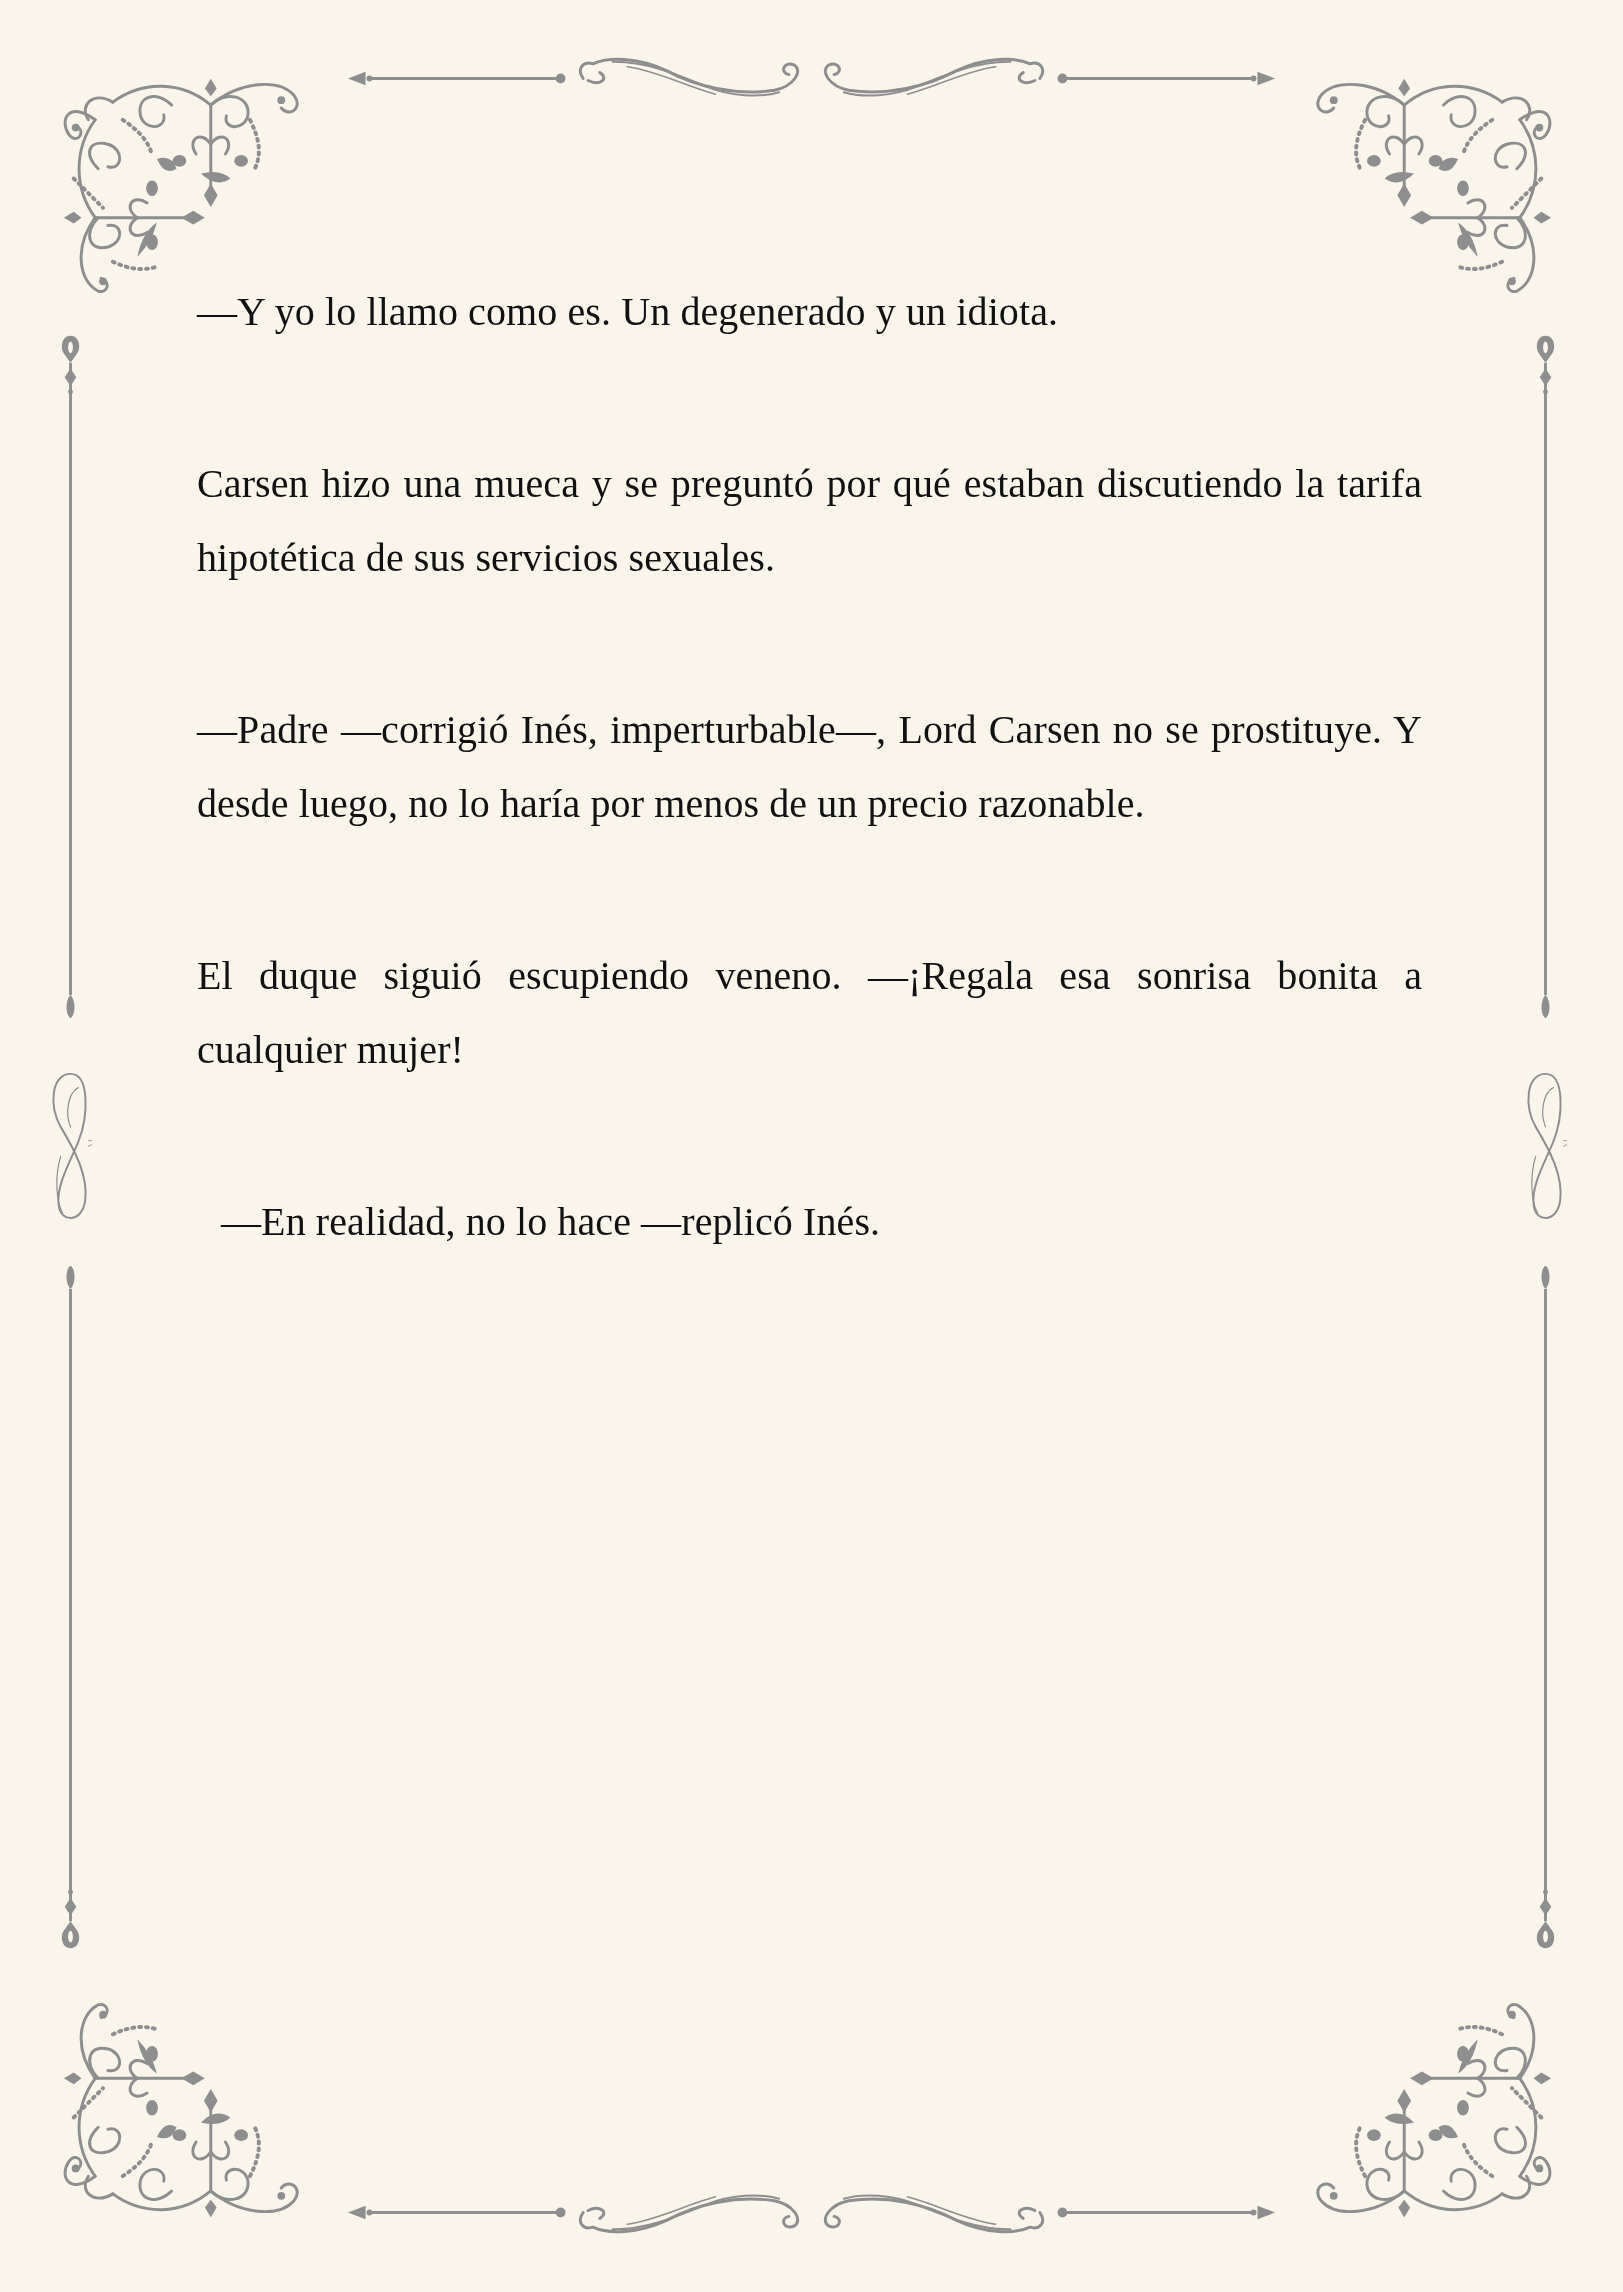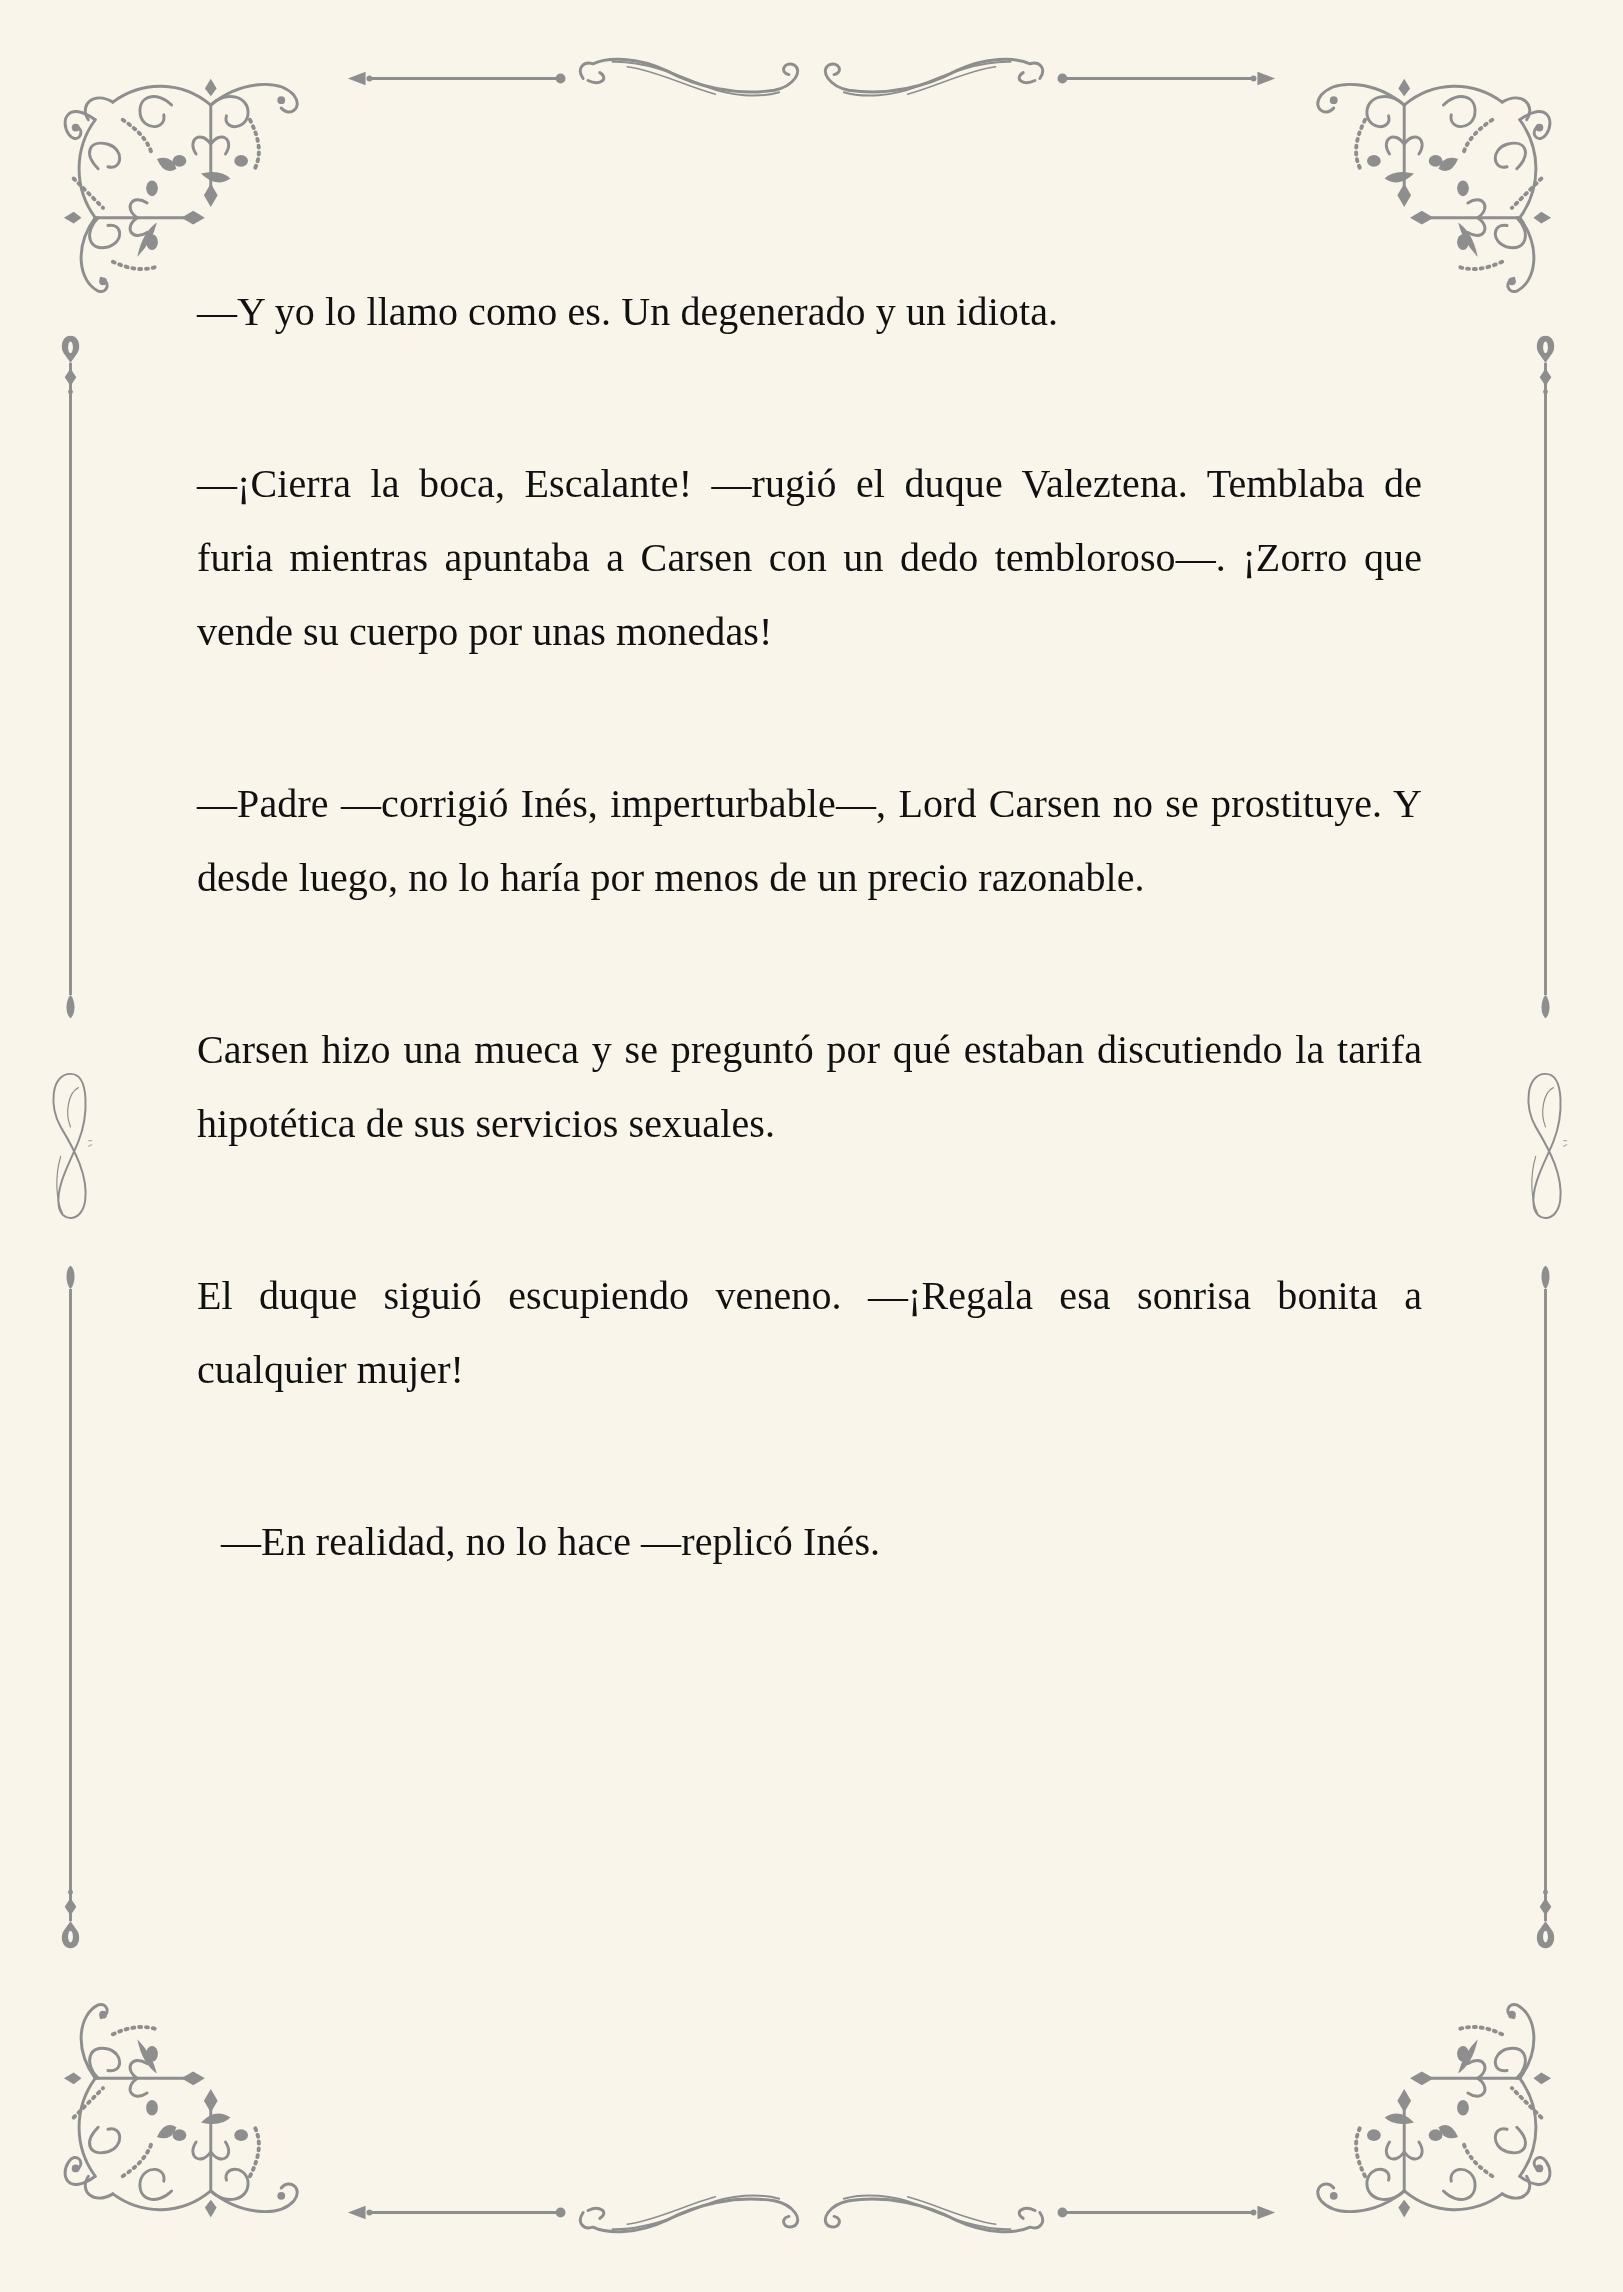--- a/index.html
+++ b/index.html
@@ -209,20 +209,19 @@
       </svg>
   </div>
   <div class="orn knot knot-right">
     <svg width="59" height="157" viewBox="0 0 60 160">
         <use href="#sym-knot"></use>
       </svg>
   </div>
 
   <div class="text-body">
     <p class="para">—Y yo lo llamo como es. Un degenerado y un idiota.</p>
-    <p class="para">—¡Cierra la boca, Escalante! —rugió el duque Valeztena. Temblaba de furia mientras apuntaba a Carsen con un dedo tembloroso—. ¡Zorro que vende su cuerpo por unas monedas!</p>
+    <p class="para">Carsen hizo una mueca y se preguntó por qué estaban discutiendo la tarifa hipotética de sus servicios sexuales.</p>
     <p class="para">—Padre —corrigió Inés, imperturbable—, Lord Carsen no se prostituye. Y desde luego, no lo haría por menos de un precio razonable.</p>
-    <p class="para">Carsen hizo una mueca y se preguntó por qué estaban discutiendo la tarifa hipotética de sus servicios sexuales.</p>
     <p class="para">El duque siguió escupiendo veneno. —¡Regala esa sonrisa bonita a cualquier mujer!</p>
     <p class="para">—En realidad, no lo hace —replicó Inés.</p>
   </div>
 </div>
 
 
 </body></html>

